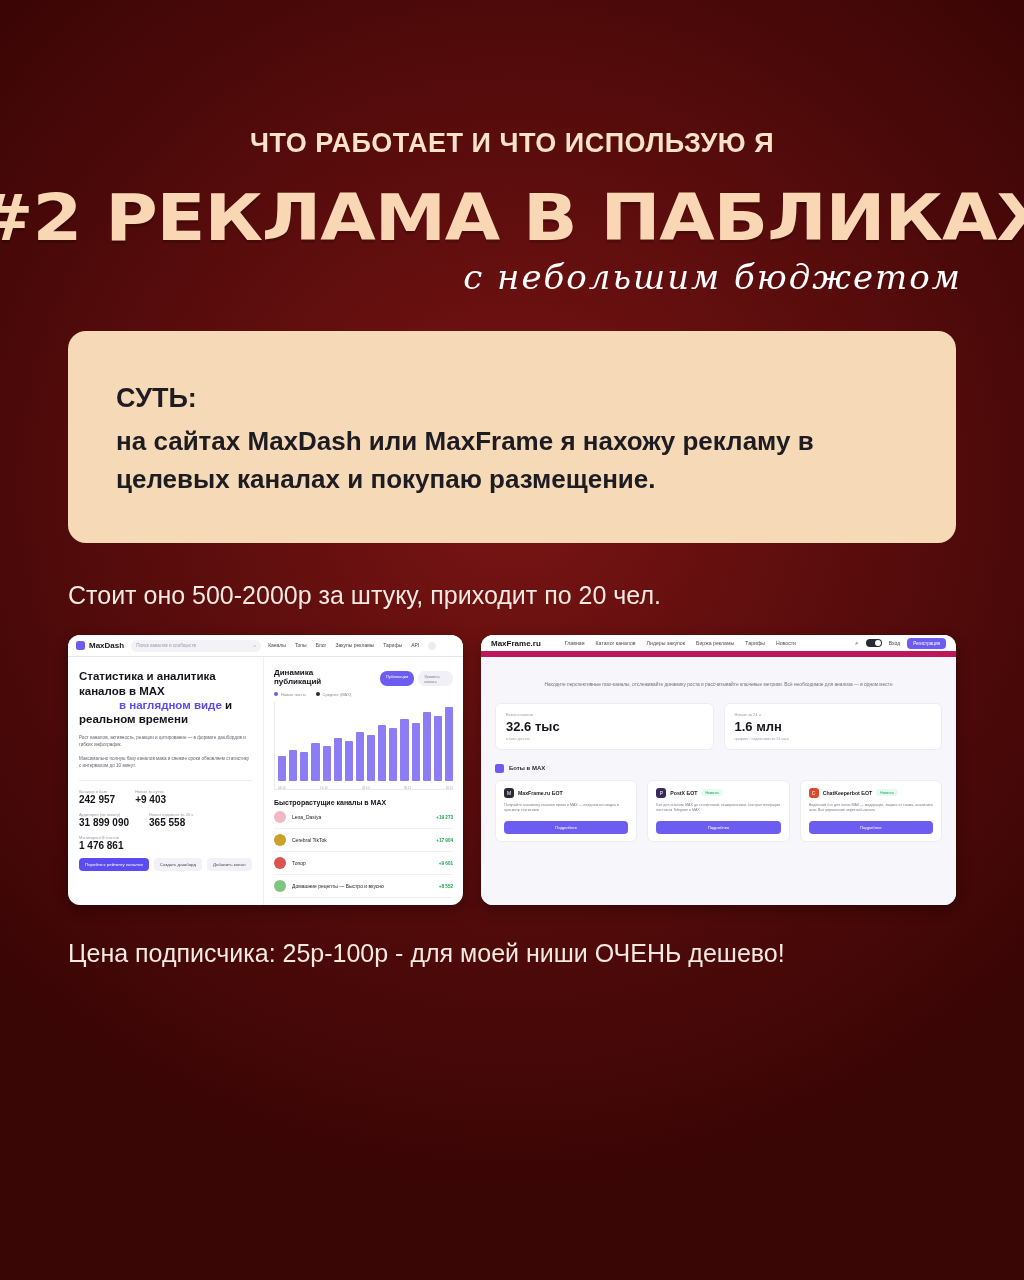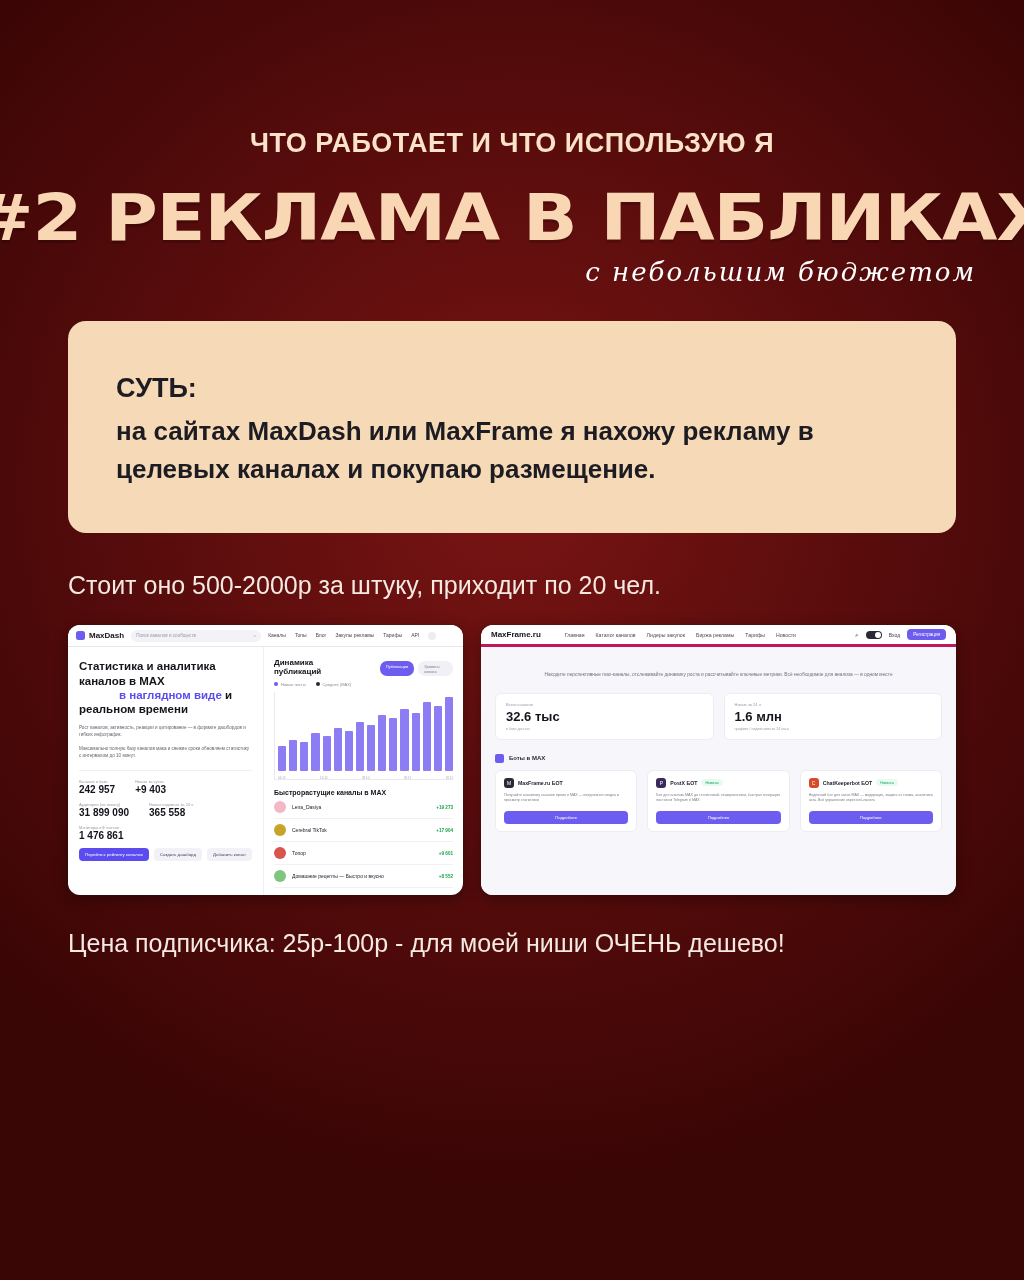--- a/index.html
+++ b/index.html
@@ -30,26 +30,26 @@
     color: #f9d6b4;
     font-size: 64px;
     font-weight: bold;
     font-family: "DejaVu Sans", sans-serif;
     letter-spacing: -1px;
     transform: scaleX(1.12);
     text-shadow: 0 3px 0 rgba(0,0,0,.18);
   }
   .script {
     text-align: right;
-    padding-right: 48px;
+    padding-right: 62px;
     margin-top: 2px;
     color: #ffffff;
     font-family: "DejaVu Serif", serif;
     font-style: italic;
-    font-size: 26px;
+    font-size: 34px;
     letter-spacing: 2px;
   }
 
   
   .card {
     margin: 34px 68px 0 68px;
     background: #f6d9b6;
     border-radius: 18px;
     padding: 52px 48px 44px 48px;
     color: #1c1c22;
@@ -124,21 +124,21 @@
   .bars { position:absolute; inset:0 0 8px 3px; display:flex; align-items:flex-end; gap:3px; }
   .bars i { flex:1; background:#8d7df5; border-radius:1px; }
   .xaxis { position:absolute; left:3px; right:0; bottom:-1px; display:flex; justify-content:space-between; font-size:3px; color:#a9a9b5; }
   .md-r-sub { margin-top:9px; font-size:7px; font-weight:bold; color:#14141c; }
   .row { display:flex; align-items:center; gap:6px; padding:5px 0; border-bottom:.5px solid #f0f0f5; }
   .row .av { width:12px;height:12px;border-radius:50%; }
   .row .nm { flex:1; font-size:5px; color:#22222c; }
   .row .gr { font-size:4.6px; color:#16a34a; font-weight:bold; }
 
   
-  .mf-top { height:22px; display:flex; align-items:center; gap:24px; padding:0 10px; border-bottom:3px solid #be185d; background:#fff; }
+  .mf-top { height:22px; display:flex; align-items:center; gap:24px; padding:0 10px; border-bottom:6px solid #be185d; background:#fff; }
   .mf-logo { font-size:8px; font-weight:bold; color:#15151d; }
   .mf-nav { display:flex; gap:11px; font-size:5.2px; color:#4b4b57; }
   .mf-right { margin-left:auto; display:flex; align-items:center; gap:7px; }
   .mf-toggle { width:16px;height:8px;border-radius:5px;background:#2a2a36; position:relative; }
   .mf-toggle::after{content:"";position:absolute;top:1px;right:1px;width:6px;height:6px;border-radius:50%;background:#fff;}
   .mf-login { font-size:5px; color:#3a3a46; }
   .mf-reg { font-size:4.6px; background:#6d5cf0; color:#fff; border-radius:4px; padding:3px 6px; }
   .mf-body { background:#f7f7fb; height:248px; padding:16px 14px; }
   .mf-h { text-align:center; font-size:12px; font-weight:bold; color:#14141c; line-height:1.35; }
   .mf-sub { text-align:center; margin-top:8px; font-size:4.8px; color:#70707c; line-height:1.6; }

